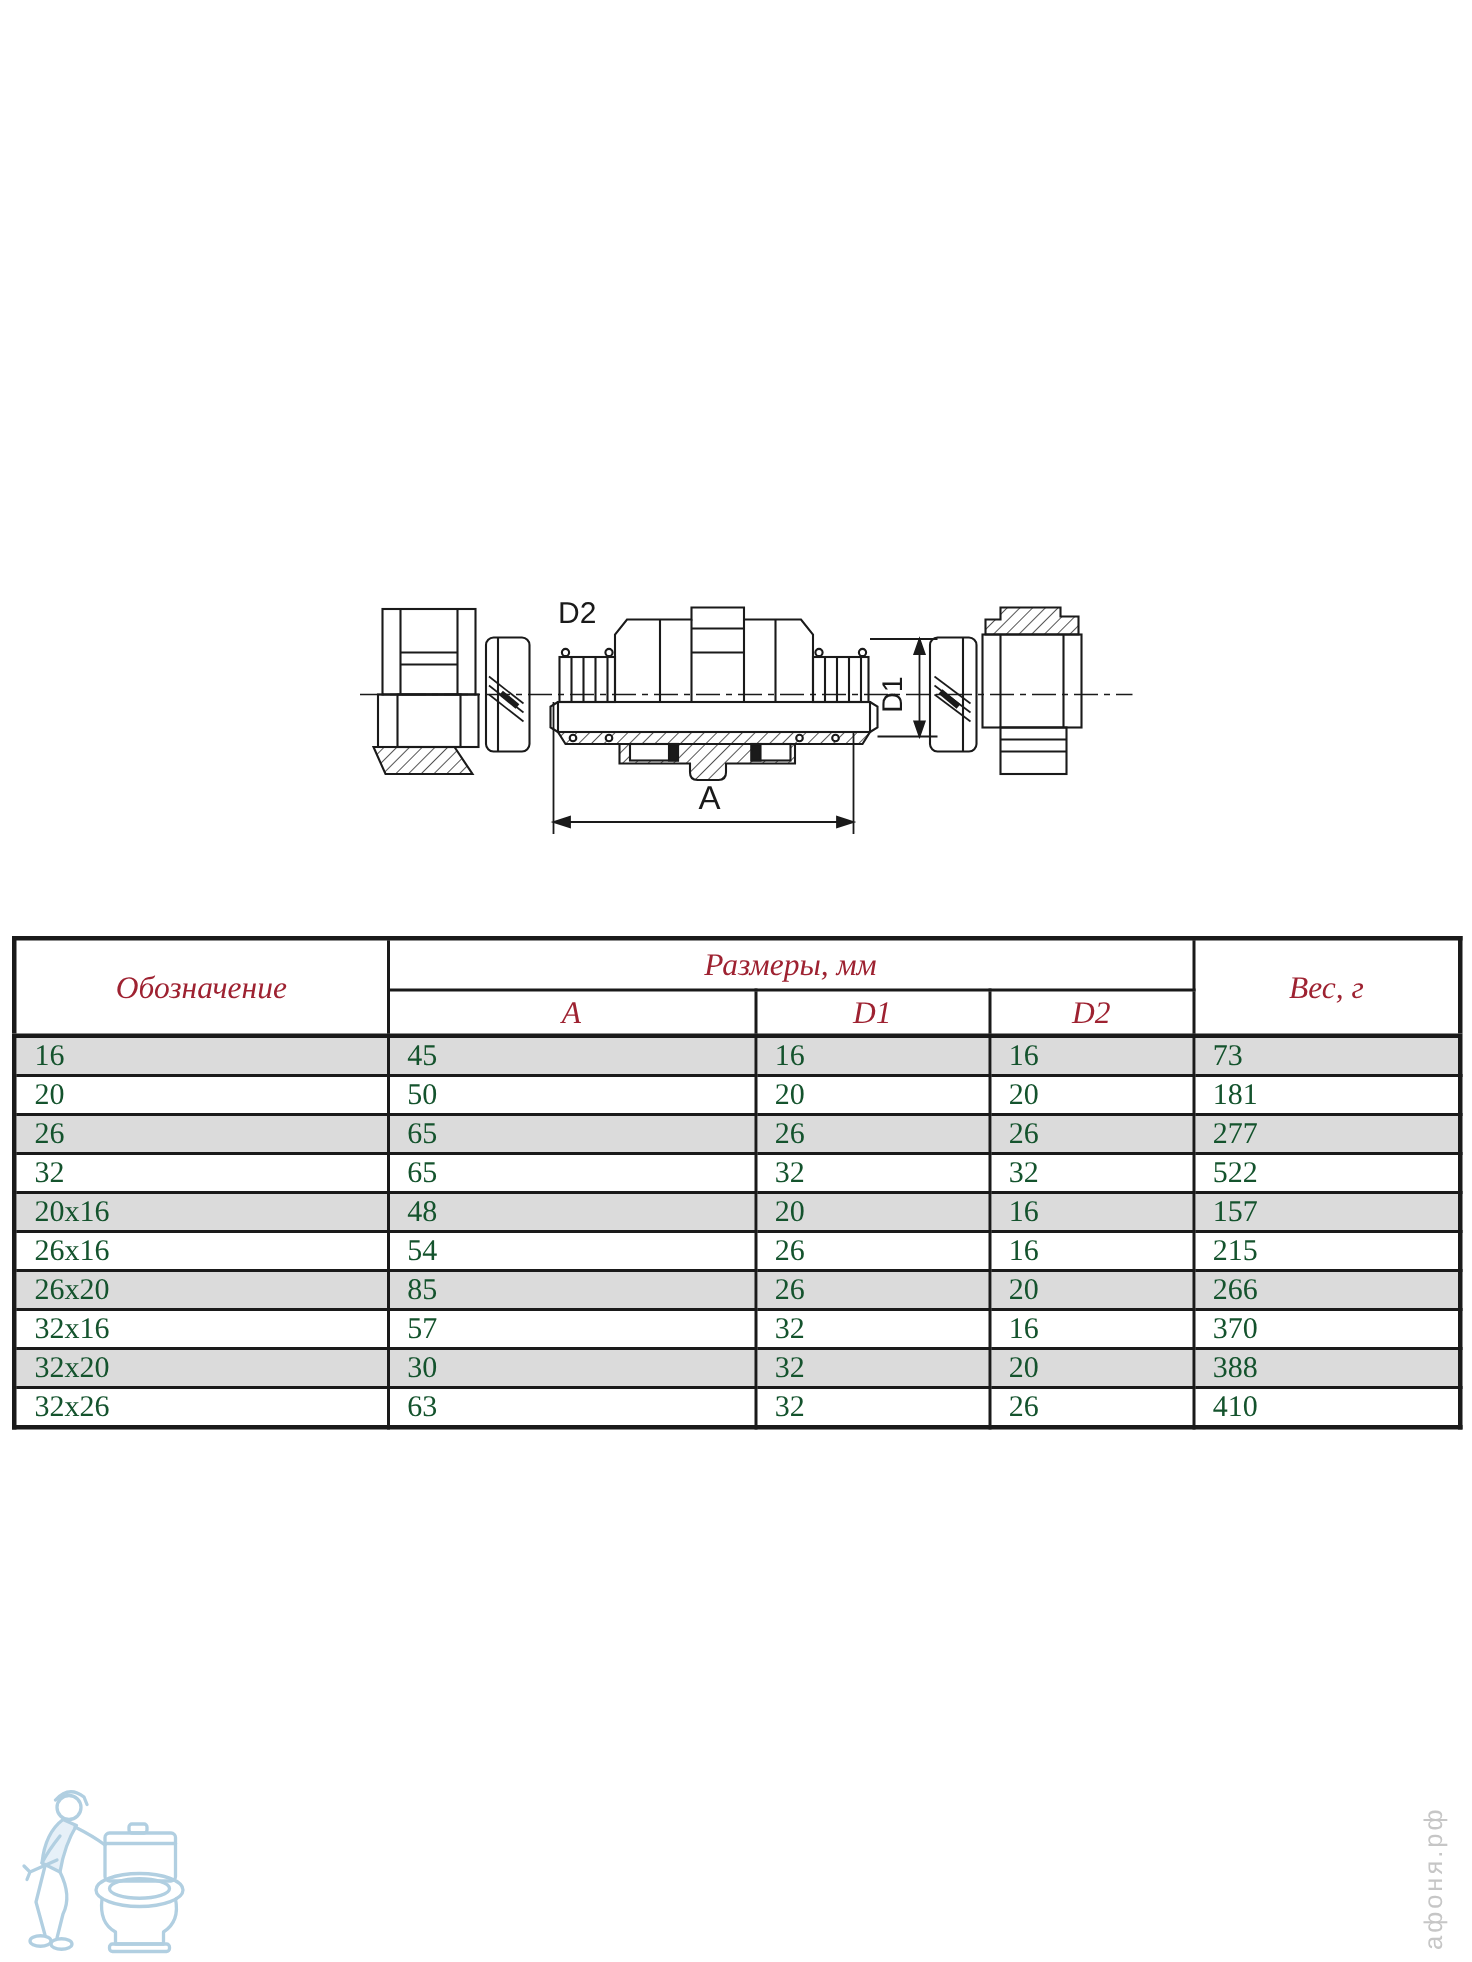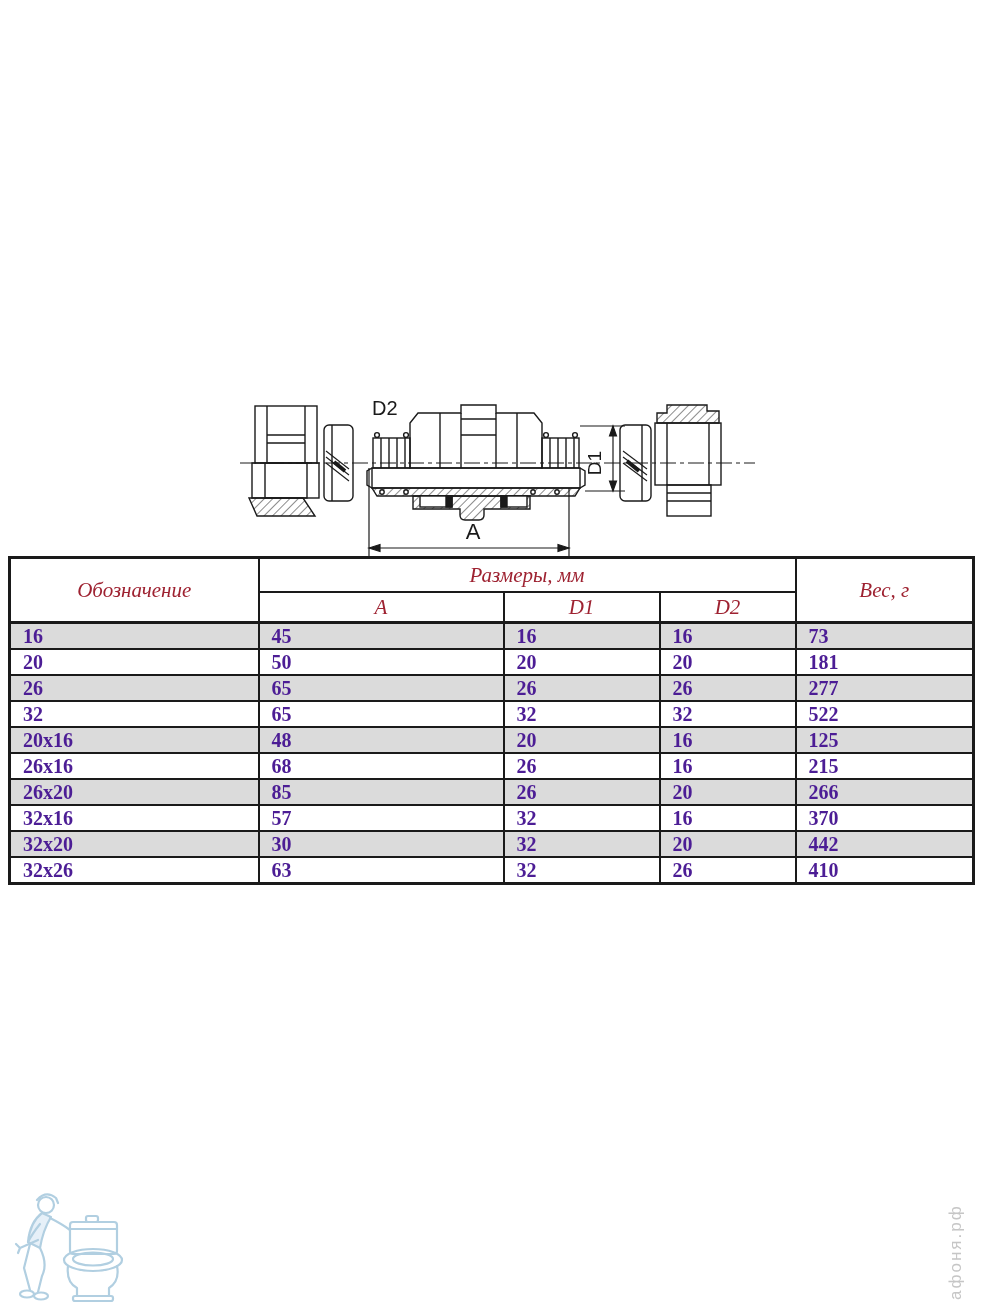--- a/index.html
+++ b/index.html
@@ -20,21 +20,21 @@
   }
   .drawing text {
     font-family: "Liberation Sans", sans-serif;
     fill: #1a1a1a;
   }
 
   
   .table-wrap {
     position: absolute;
     left: 8px;
-    top: 556px;
+    top: 624px;
   }
   table.dims {
     border-collapse: collapse;
     table-layout: fixed;
     width: 964px;
     border: 3px solid #1a1a1a;
   }
   table.dims th, table.dims td {
     border: 2px solid #1a1a1a;
     overflow: hidden;
@@ -47,25 +47,24 @@
     font-weight: normal;
     font-size: 21px;
     text-align: center;
     vertical-align: middle;
   }
   table.dims thead tr.h1 th { height: 30px; }
   table.dims thead tr.h2 th { height: 26px; }
   table.dims tbody td {
     height: 24px;
     font-size: 20px;
-    color: #4c1d95;
+    color: #14532d;
     text-align: left;
     vertical-align: middle;
     padding: 0 0 0 12px;
-    font-weight: bold;
   }
   table.dims tbody tr.alt { background: #dbdbdb; }
 
   
   .plumber-mark {
     position: absolute;
     left: 10px;
     top: 1186px;
     opacity: 0.9;
   }
@@ -248,25 +247,25 @@
           <td>65</td>
           <td>32</td>
           <td>32</td>
           <td>522</td>
         </tr>
         <tr class="alt">
           <td>20x16</td>
           <td>48</td>
           <td>20</td>
           <td>16</td>
-          <td>125</td>
+          <td>157</td>
         </tr>
         <tr>
           <td>26x16</td>
-          <td>68</td>
+          <td>54</td>
           <td>26</td>
           <td>16</td>
           <td>215</td>
         </tr>
         <tr class="alt">
           <td>26x20</td>
           <td>85</td>
           <td>26</td>
           <td>20</td>
           <td>266</td>
@@ -276,21 +275,21 @@
           <td>57</td>
           <td>32</td>
           <td>16</td>
           <td>370</td>
         </tr>
         <tr class="alt">
           <td>32x20</td>
           <td>30</td>
           <td>32</td>
           <td>20</td>
-          <td>442</td>
+          <td>388</td>
         </tr>
         <tr>
           <td>32x26</td>
           <td>63</td>
           <td>32</td>
           <td>26</td>
           <td>410</td>
         </tr>
       </tbody>
     </table>

